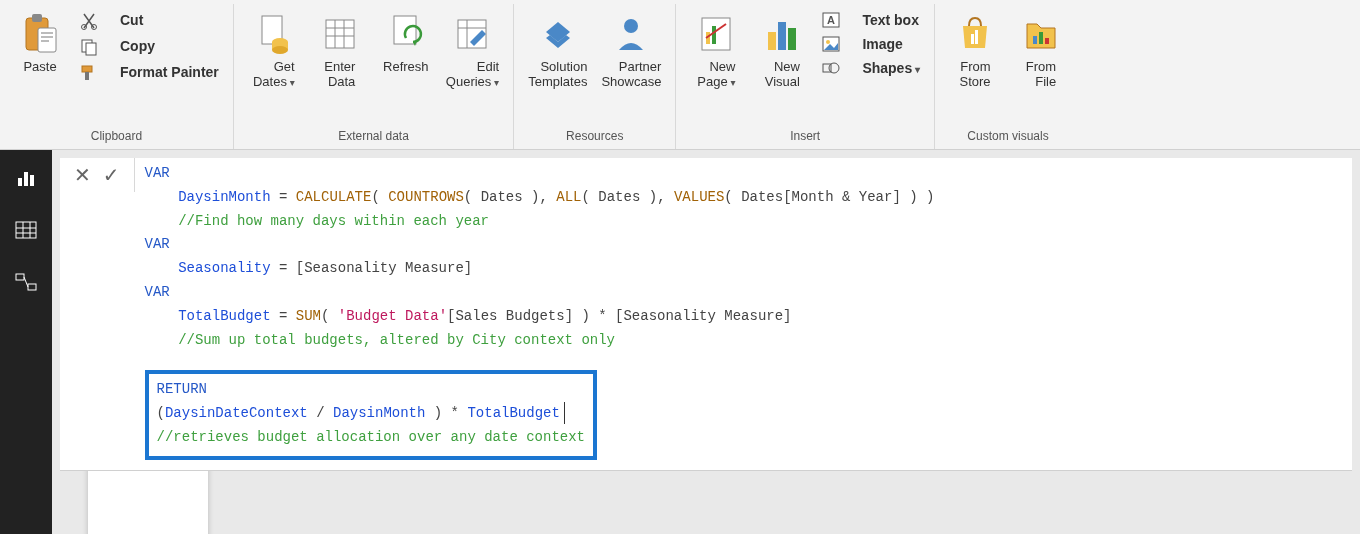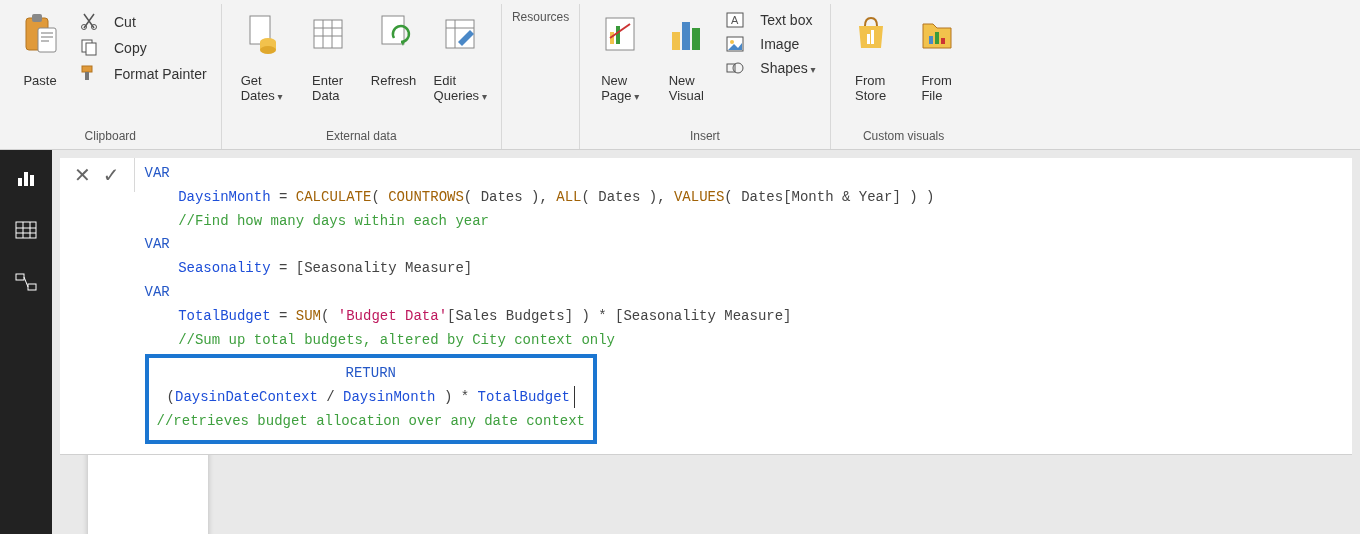--- a/index.html
+++ b/index.html
@@ -39,49 +39,50 @@
   }
   .group-label {
     font-size: 12px;
     color: #555;
     padding: 4px 0 6px 0;
   }
   .v-item {
     display: flex;
     flex-direction: column;
     align-items: center;
-    gap: 16px;
+    gap: 2px;
     padding: 4px 4px 0 4px;
     min-width: 60px;
     cursor: pointer;
-    text-align: left;
+    text-align: right;
   }
   .v-item .label {
     font-size: 13px;
     line-height: 1.15;
     color: #333;
   }
   .icon-box {
     height: 48px;
     display: flex;
     align-items: center;
     justify-content: center;
   }
   .small-list {
     display: flex;
     flex-direction: column;
     gap: 8px;
     padding: 6px 4px;
   }
   .small-item {
     display: flex;
-    align-items: flex-end;
-    gap: 16px;
+    align-items: flex-start;
+    gap: 22px;
     font-size: 14px;
     cursor: pointer;
+    font-weight: bold;
   }
   .caret-down::after {
     content: " ▾";
     color: #555;
     font-size: 10px;
   }
   
   .body {
     flex: 1;
     display: flex;
@@ -141,23 +142,22 @@
   }
   .kw { color: #2558c7; }
   .ident { color: #1d4ed8; }
   .func { color: #a16207; }
   .comment { color: #3fa03f; }
   .str { color: #be185d; }
   .txt { color: #444; }
   .highlight-box {
     border: 4px solid #1b76d1;
     padding: 4px 8px 6px 8px;
-    margin-top: 2px;
+    margin-top: 18px;
     display: inline-block;
-    text-align: center;
   }
   .text-cursor {
     display: inline-block;
     width: 1px;
     height: 22px;
     background: #333;
     vertical-align: middle;
     margin-left: 4px;
   }
   .report-page {
@@ -287,20 +287,42 @@
             </svg>
         </div>
         <div class="label caret-down" style="white-space:pre">Edit
 Queries</div>
       </div>
     </div>
     <div class="group-label">External data</div>
   </div>
 
   <div class="group">
+    <div class="group-content">
+      <div class="v-item">
+        <div class="icon-box">
+          <svg width="40" height="44">
+              <path d="M20 30 L8 20 L20 10 L32 20 Z" fill="#4a88c7"></path>
+              <path d="M20 36 L8 26 L12 23 L20 30 L28 23 L32 26 Z" fill="#4a88c7"></path>
+            </svg>
+        </div>
+        <div class="label" style="white-space:pre">Solution
+Templates</div>
+      </div>
+      <div class="v-item">
+        <div class="icon-box">
+          <svg width="40" height="44">
+              <circle cx="20" cy="14" r="7" fill="#4a88c7"></circle>
+              <path d="M8 38 Q20 24 32 38 Z" fill="#4a88c7"></path>
+            </svg>
+        </div>
+        <div class="label" style="white-space:pre">Partner
+Showcase</div>
+      </div>
+    </div>
     <div class="group-label">Resources</div>
   </div>
 
   <div class="group">
     <div class="group-content">
       <div class="v-item">
         <div class="icon-box">
           <svg width="40" height="44">
               <rect x="6" y="6" width="28" height="32" fill="#fff" stroke="#888"></rect>
               <rect x="10" y="20" width="4" height="12" fill="#f2c24c"></rect>

